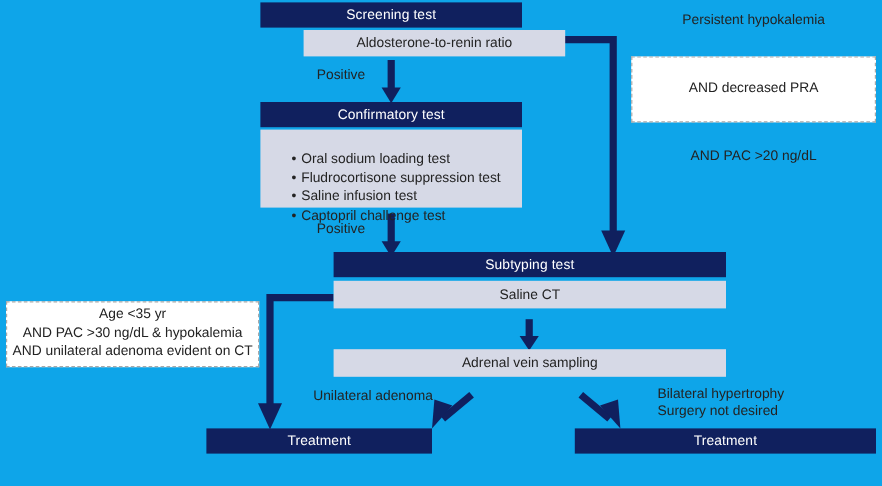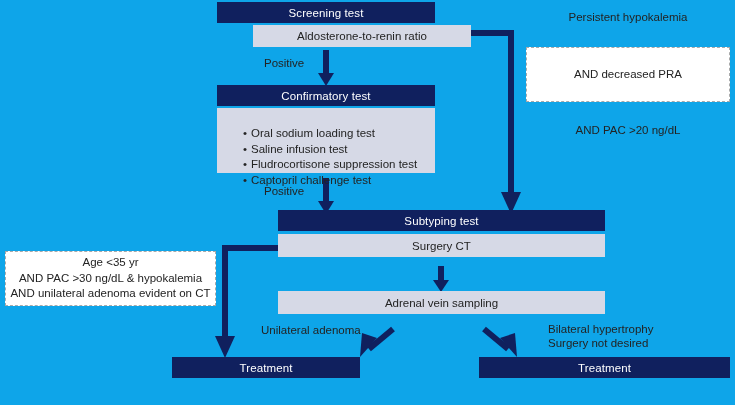--- a/index.html
+++ b/index.html
@@ -146,39 +146,39 @@
   </div>
 
   <div class="label" style="left:264px; top:56px;">Positive</div>
 
   <div class="hdr" style="left:217px; top:85px; width:218px; height:21px;">
     <span>Confirmatory test</span>
   </div>
   <div class="body-box left-align" style="left:217px; top:108px; width:218px; height:65px;">
     <ul class="bullets">
       <li>Oral sodium loading test</li>
+      <li>Fludrocortisone suppression test</li>
       <li>Saline infusion test</li>
-      <li>Fludrocortisone suppression test</li>
       <li>Captopril challenge test</li>
     </ul>
   </div>
 
   <div class="label" style="left:264px; top:184px;">Positive</div>
 
   <div class="dashed" style="left:526px; top:47px; width:204px; height:55px; flex-direction:column;gap:41px;">
     <div>Persistent hypokalemia</div>
     <div>AND decreased PRA</div>
     <div>AND PAC &gt;20 ng/dL</div>
   </div>
 
   <div class="hdr" style="left:278px; top:210px; width:327px; height:21px;">
     <span>Subtyping test</span>
   </div>
   <div class="body-box" style="left:278px; top:234px; width:327px; height:23px;">
-    <span>Surgery CT</span>
+    <span>Saline CT</span>
   </div>
 
   <div class="dashed" style="left:5px; top:251px; width:211px; height:55px; flex-direction:column;">
     <div>Age &lt;35 yr</div>
     <div>AND PAC &gt;30 ng/dL &amp; hypokalemia</div>
     <div>AND unilateral adenoma evident on CT</div>
   </div>
 
   <div class="body-box" style="left:278px; top:291px; width:327px; height:23px;">
     <span>Adrenal vein sampling</span>

